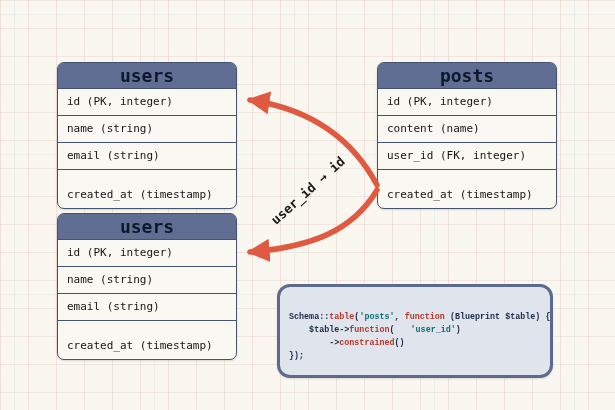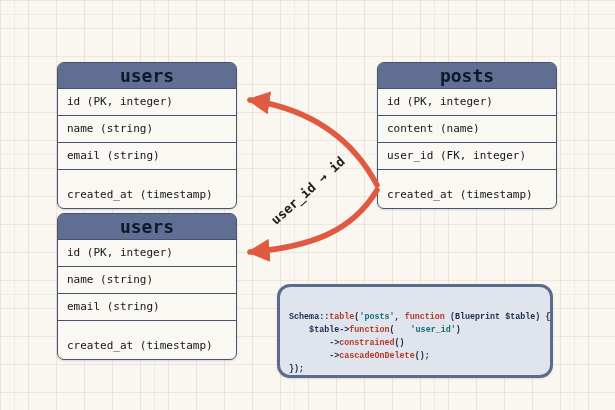--- a/index.html
+++ b/index.html
@@ -128,18 +128,17 @@
     <path d="M 377 190 C 352 232, 310 247, 250 252" fill="none" stroke="#e05a41" stroke-width="5.5" stroke-linecap="round" marker-end="url(#arrhead)"></path>
   </svg>
 
   <div class="rel-label">user_id → id</div>
 
   <div class="code-box">
     <div>
         <div class="code-line"><span style="color: rgb(28, 43, 74);">Schema::</span><span style="color: rgb(181, 56, 42);">table</span><span style="color: rgb(28, 43, 74);">(</span><span style="color: rgb(14, 110, 116);">'posts'</span><span style="color: rgb(28, 43, 74);">, </span><span style="color: rgb(181, 56, 42);">function</span><span style="color: rgb(28, 43, 74);"> (Blueprint $table) {</span></div>
         <div class="code-line"><span style="color: rgb(28, 43, 74);">    $table-&gt;</span><span style="color: rgb(181, 56, 42);">function</span><span style="color: rgb(28, 43, 74);">(</span><span style="color: rgb(14, 110, 116); margin-left: 16px;">'user_id'</span><span style="color: rgb(28, 43, 74);">)</span></div>
         <div class="code-line"><span style="color: rgb(28, 43, 74);">        -&gt;</span><span style="color: rgb(181, 56, 42);">constrained</span><span style="color: rgb(28, 43, 74);">()</span></div>
-        <div class="code-line"><span style="color: rgb(28, 43, 74);">        -&gt;</span><span style="color: rgb(181, 56, 42);">cascadeOnDelete</span><span style="color: rgb(28, 43, 74);">();</span></div>
         <div class="code-line"><span style="color: rgb(28, 43, 74);">});</span></div>
       </div>
   </div>
 
 </div>
 
 </body></html>

